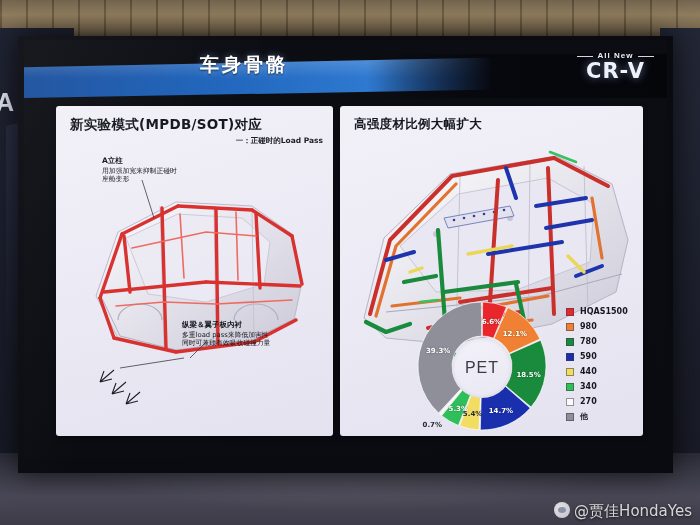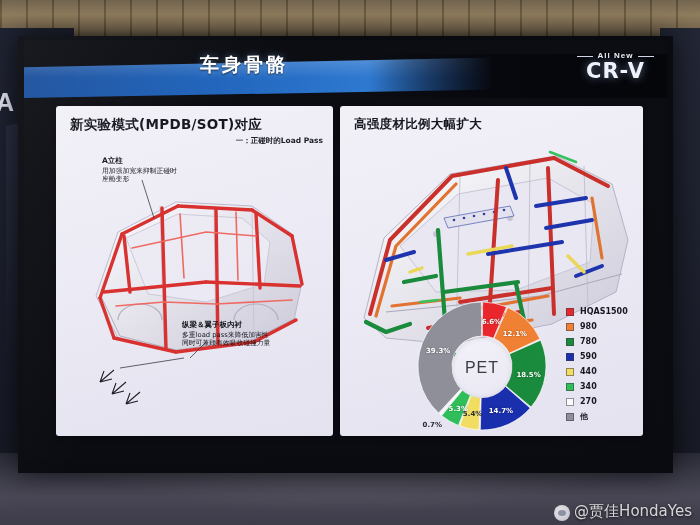--- a/index.html
+++ b/index.html
@@ -99,21 +99,21 @@
   .lg-row{display:flex;align-items:center;height:15px;}
   .lg-sw{width:6px;height:6px;margin-right:6px;flex:0 0 auto;
       border:1px solid rgba(60,60,70,.55);}
   .lg-tx{font-size:8px;font-weight:bold;color:#16181f;
       font-family:"DejaVu Sans",sans-serif;}
 
   
   .carbox{position:absolute;inset:0;}
 
   
-  .wm{position:absolute;right:8px;bottom:4px;display:flex;align-items:flex-end;
+  .wm{position:absolute;right:8px;bottom:4px;display:flex;align-items:flex-start;
       color:rgba(255,255,255,.80);font-size:15px;
       font-family:"DejaVu Sans",sans-serif;text-shadow:0 1px 3px rgba(0,0,0,.8);}
   .wm-ico{width:16px;height:16px;border-radius:50%;
       background:radial-gradient(circle at 35% 35%,#ffffff,#d8d8e2);
       margin-right:4px;position:relative;opacity:.85;}
   .wm-ico:after{content:"";position:absolute;left:4px;top:5px;width:8px;height:6px;
       border-radius:50%;background:#9aa0b4;}
   .glare{position:absolute;left:18px;top:36px;width:655px;height:437px;
       background:linear-gradient(115deg,rgba(255,255,255,.05) 0%,rgba(255,255,255,0) 30%);
       pointer-events:none;}

